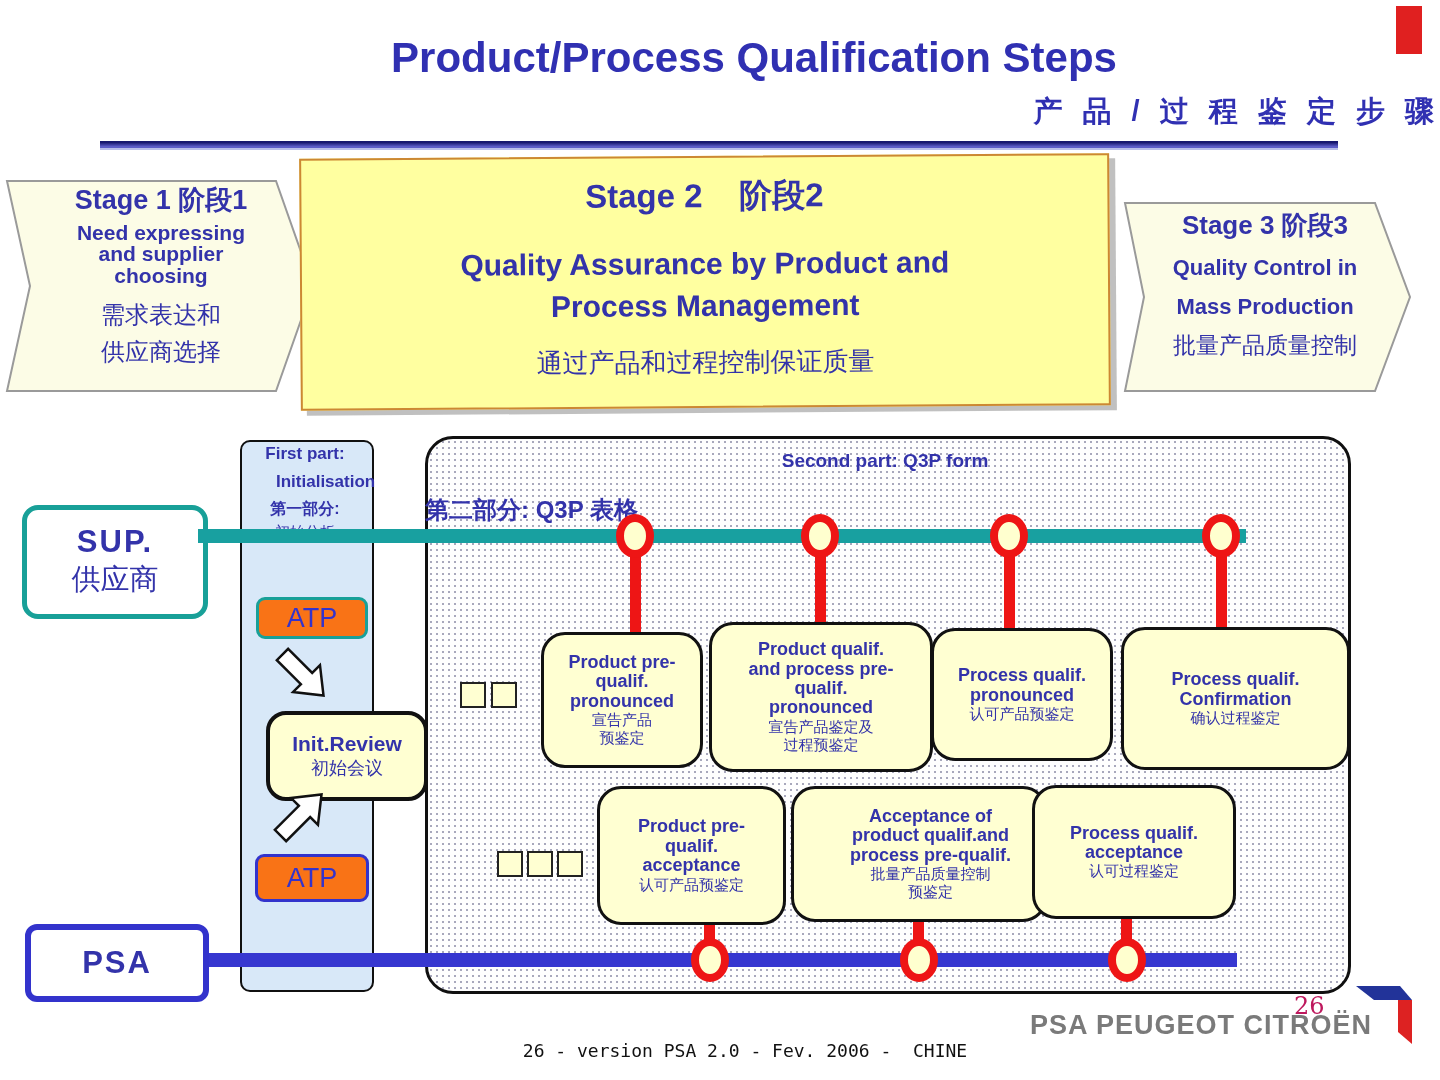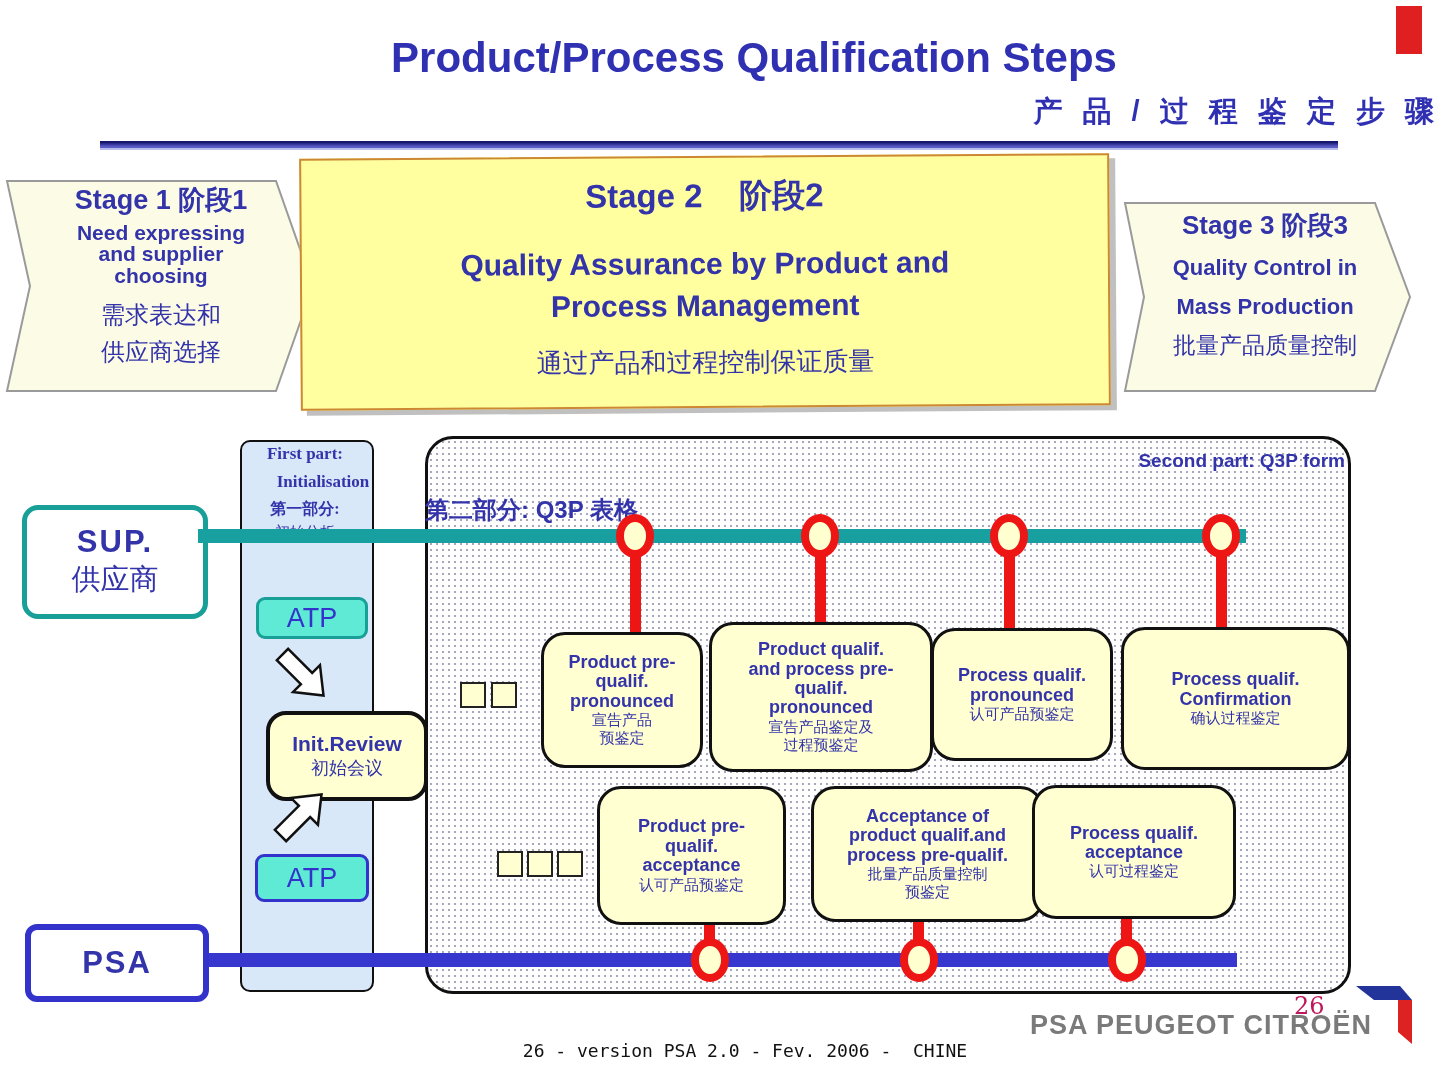--- a/index.html
+++ b/index.html
@@ -38,32 +38,32 @@
            border-radius:16px;display:flex;flex-direction:column;align-items:center;justify-content:center;}
   .sup-en{font-size:31px;font-weight:bold;letter-spacing:2px;}
   .sup-cn{font-size:29px;}
   .psa-box{left:25px;top:924px;width:172px;height:66px;background:#ffffff;border:6px solid #3333cc;
            border-radius:12px;display:flex;align-items:center;justify-content:center;z-index:6;}
   .psa-en{font-size:31px;font-weight:bold;letter-spacing:2px;}
 
   
   .col1{left:240px;top:440px;width:130px;height:548px;background:#d8e8f8;border:2px solid #101010;
         border-radius:10px;z-index:1;}
-  .col1-head{left:240px;top:444px;width:130px;text-align:center;z-index:2;font-family:Liberation Serif, serif;}
+  .col1-head{left:240px;top:444px;width:130px;text-align:center;z-index:2;}
   .c1l1{font-size:17px;font-weight:bold;}
   .c1l2{font-size:17px;font-weight:bold;margin-top:8px;padding-left:36px;}
   .c1l3{font-size:16px;font-weight:bold;margin-top:7px;}
   .c1l4{font-size:15px;margin-top:3px;}
 
   
   .q3p{left:425px;top:436px;width:920px;height:552px;border:3px solid #101010;border-radius:28px;
        background-color:#fefefe;
        background-image:radial-gradient(circle,#a8a8bc 0.9px,transparent 1px);
        background-size:6px 6px;z-index:0;}
-  .q3p-l1{left:425px;top:450px;width:920px;text-align:right;font-size:19px;font-weight:bold;z-index:2;}
+  .q3p-l1{left:425px;top:450px;width:920px;text-align:center;font-size:19px;font-weight:bold;z-index:2;}
   .q3p-l2{left:425px;top:494px;width:920px;font-size:24px;font-weight:bold;z-index:2;}
 
   
   .teal-line{left:198px;top:529px;width:1048px;height:14px;background:#18a0a0;z-index:5;}
   .blue-line{left:197px;top:953px;width:1040px;height:14px;background:#3737d0;z-index:5;}
 
   
   .node{position:absolute;width:38px;height:44px;border:8px solid #ee1515;border-radius:50%;
         background:#ffffcf;box-sizing:border-box;z-index:7;}
   .stem{position:absolute;width:11px;background:#ee1515;z-index:4;}
@@ -71,21 +71,21 @@
   
   .ybox{position:absolute;background:#ffffd2;border:3px solid #111111;border-radius:24px;
         display:flex;flex-direction:column;align-items:center;justify-content:center;z-index:5;}
   .ybox .en{font-size:18px;font-weight:bold;line-height:1.08;text-align:center;}
   .ybox .cn{font-size:15px;line-height:1.2;text-align:center;}
 
   
   .sq{position:absolute;width:22px;height:22px;background:#ffffd2;border:2px solid #222222;z-index:3;}
 
   
-  .atp{position:absolute;background:#5eead4;border-radius:9px;display:flex;align-items:center;
+  .atp{position:absolute;background:#f97316;border-radius:9px;display:flex;align-items:center;
        justify-content:center;font-size:27px;color:#3333cc;z-index:3;}
   .atp1{left:256px;top:597px;width:106px;height:36px;border:3px solid #18a098;}
   .atp2{left:255px;top:854px;width:108px;height:42px;border:3px solid #3333cc;}
   .initrev{left:266px;top:711px;width:154px;height:82px;background:#ffffd2;border:4px solid #111111;
            border-radius:20px;display:flex;flex-direction:column;align-items:center;justify-content:center;z-index:3;}
   .ir-en{font-size:21px;font-weight:bold;}
   .ir-cn{font-size:18px;}
   .harrow{position:absolute;z-index:3;}
 
   
@@ -197,21 +197,21 @@
   <div class="sq" style="left:497px;top:851px;"></div>
   <div class="sq" style="left:527px;top:851px;"></div>
   <div class="sq" style="left:557px;top:851px;"></div>
 
   <div class="ybox" style="left:597px;top:786px;width:183px;height:133px;">
     <div class="en ml">Product pre-
 qualif.
 acceptance</div>
     <div class="cn ml">认可产品预鉴定</div>
   </div>
-  <div class="ybox" style="left:811px;top:786px;width:227px;height:130px;">
+  <div class="ybox" style="left:791px;top:786px;width:227px;height:130px;padding-left:23px;">
     <div class="en ml">Acceptance of
 product qualif.and
 process pre-qualif.</div>
     <div class="cn ml">批量产品质量控制
 预鉴定</div>
   </div>
   <div class="ybox" style="left:1032px;top:785px;width:198px;height:128px;">
     <div class="en ml">Process qualif.
 acceptance</div>
     <div class="cn ml">认可过程鉴定</div>

